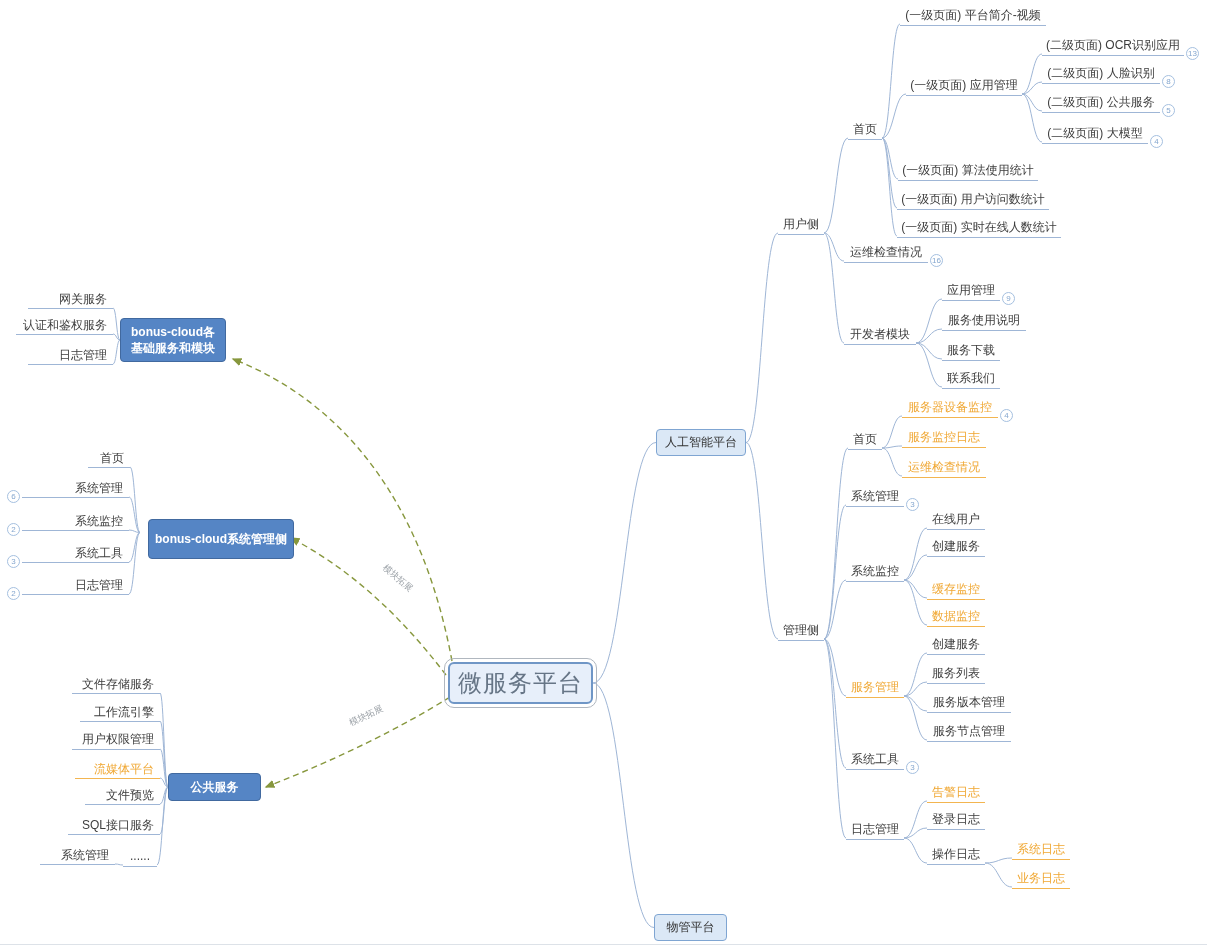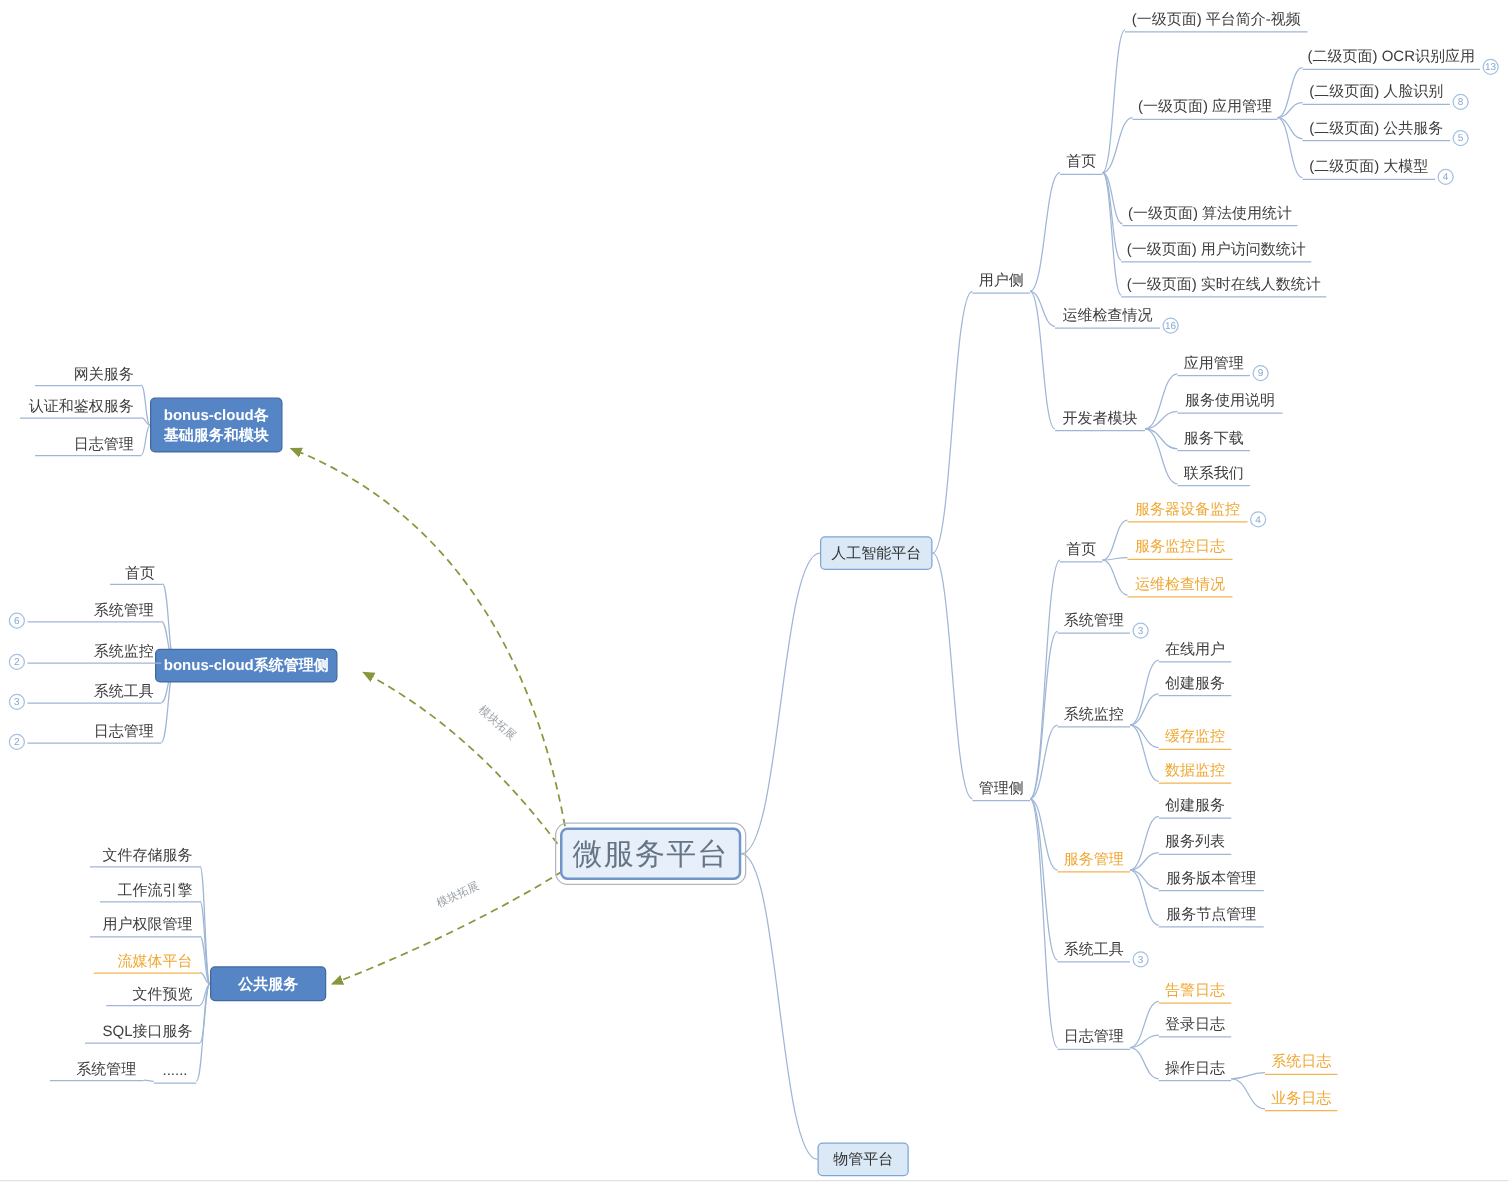--- a/index.html
+++ b/index.html
@@ -145,21 +145,21 @@
       <div class="node" style="left: 846px; top: 822px; width: 58px;">日志管理</div>
       <div class="node orange" style="left: 927px; top: 785px; width: 58px;">告警日志</div>
       <div class="node" style="left: 927px; top: 812px; width: 58px;">登录日志</div>
       <div class="node" style="left: 927px; top: 847px; width: 58px;">操作日志</div>
       <div class="node orange" style="left: 1012px; top: 842px; width: 58px;">系统日志</div>
       <div class="node orange" style="left: 1012px; top: 871px; width: 58px;">业务日志</div>
       <div class="box solid" style="left: 120px; top: 318px; width: 106px; height: 44px;">bonus-cloud各基础服务和模块</div>
       <div class="node align-right" style="left: 28px; top: 292px; width: 85px;">网关服务</div>
       <div class="node align-right" style="left: 16px; top: 318px; width: 97px;">认证和鉴权服务</div>
       <div class="node align-right" style="left: 28px; top: 348px; width: 85px;">日志管理</div>
-      <div class="box solid" style="left: 124px; top: 519px; width: 146px; height: 27px;">bonus-cloud系统管理侧</div>
+      <div class="box solid" style="left: 148px; top: 519px; width: 146px; height: 40px;">bonus-cloud系统管理侧</div>
       <div class="node align-right" style="left: 88px; top: 451px; width: 42px;">首页</div>
       <div class="node align-right" style="left: 22px; top: 481px; width: 107px;">系统管理</div>
       <div class="badge" style="left: 7px; top: 490px;">6</div>
       <div class="node align-right" style="left: 22px; top: 514px; width: 107px;">系统监控</div>
       <div class="badge" style="left: 7px; top: 523px;">2</div>
       <div class="node align-right" style="left: 22px; top: 546px; width: 107px;">系统工具</div>
       <div class="badge" style="left: 7px; top: 555px;">3</div>
       <div class="node align-right" style="left: 22px; top: 578px; width: 107px;">日志管理</div>
       <div class="badge" style="left: 7px; top: 587px;">2</div>
       <div class="box solid" style="left: 168px; top: 773px; width: 93px; height: 28px;">公共服务</div>

